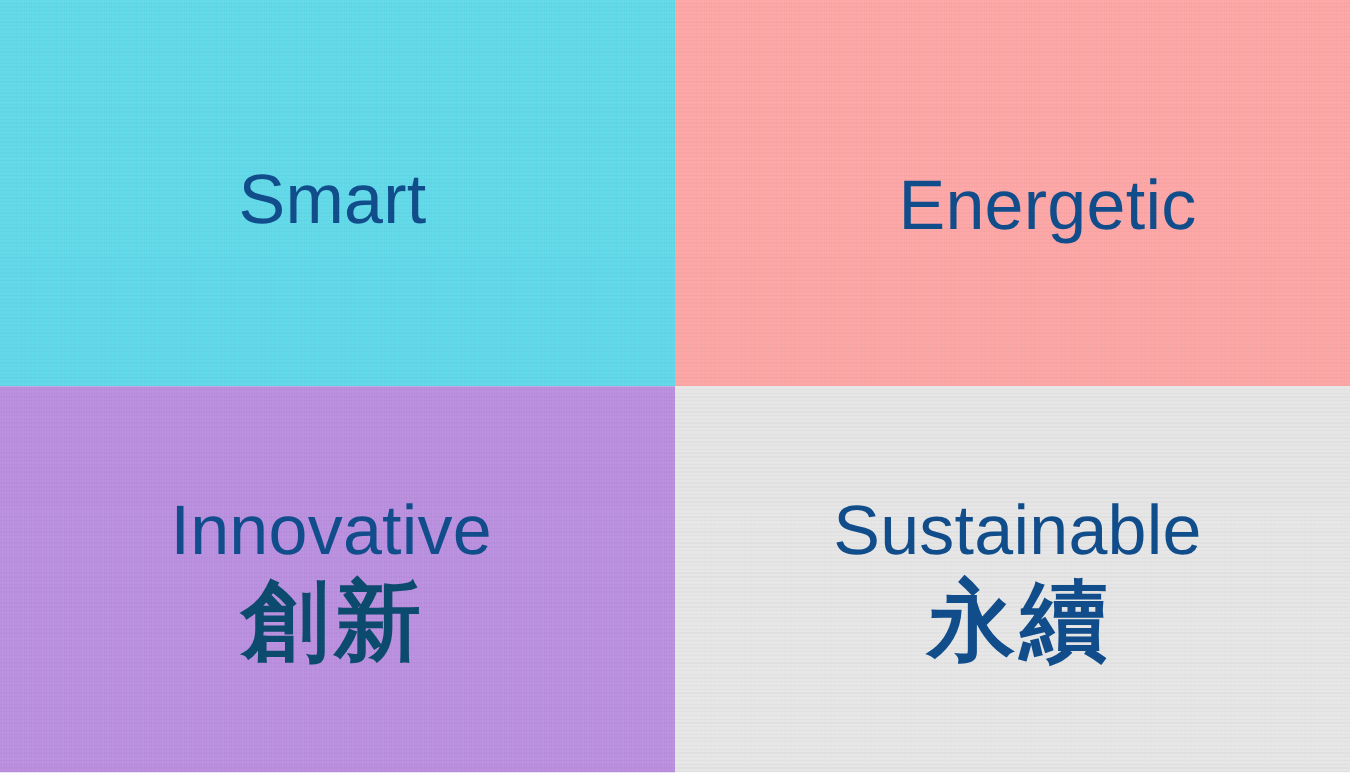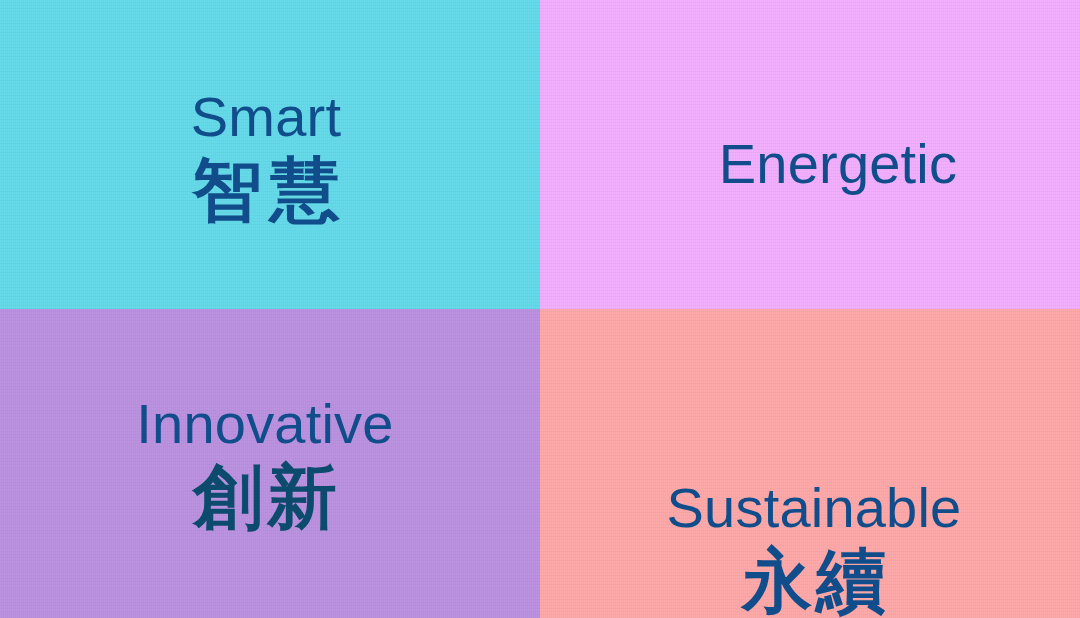--- a/index.html
+++ b/index.html
@@ -95,38 +95,37 @@
 </style>
 </head>
 <body>
 
 <div id="poster">
   <div class="grid">
 
     <div class="quadrant q-smart" style="background-color: rgb(95, 216, 232);">
       <div class="text-stack">
         <div class="label-en" style="color: rgb(16, 77, 138);">Smart</div>
-        <div class="label-zh" style="color: rgb(16, 77, 138);">智慧</div>
       </div>
     </div>
 
-    <div class="quadrant q-energetic" style="background-color: #f0abfc; padding-left: 44px;">
+    <div class="quadrant q-energetic" style="background-color: #fca5a5; padding-left: 44px;">
       <div class="text-stack">
         <div class="label-en" style="color: rgb(16, 77, 138);">Energetic</div>
       </div>
     </div>
 
     <div class="quadrant q-innovative" style="background-color: rgb(185, 142, 222);">
       <div class="text-stack">
         <div class="label-en" style="color: rgb(16, 77, 138);">Innovative</div>
         <div class="label-zh" style="color: #0c4a6e;">創新</div>
       </div>
     </div>
 
-    <div class="quadrant q-sustainable" style="background-color: #fca5a5; justify-content: flex-end;">
+    <div class="quadrant q-sustainable" style="background-color: #e5e5e5;">
       <div class="text-stack">
         <div class="label-en" style="color: rgb(16, 77, 138);">Sustainable</div>
         <div class="label-zh" style="color: rgb(16, 77, 138);">永續</div>
       </div>
     </div>
 
   </div>
 </div>
 
 </body></html>

